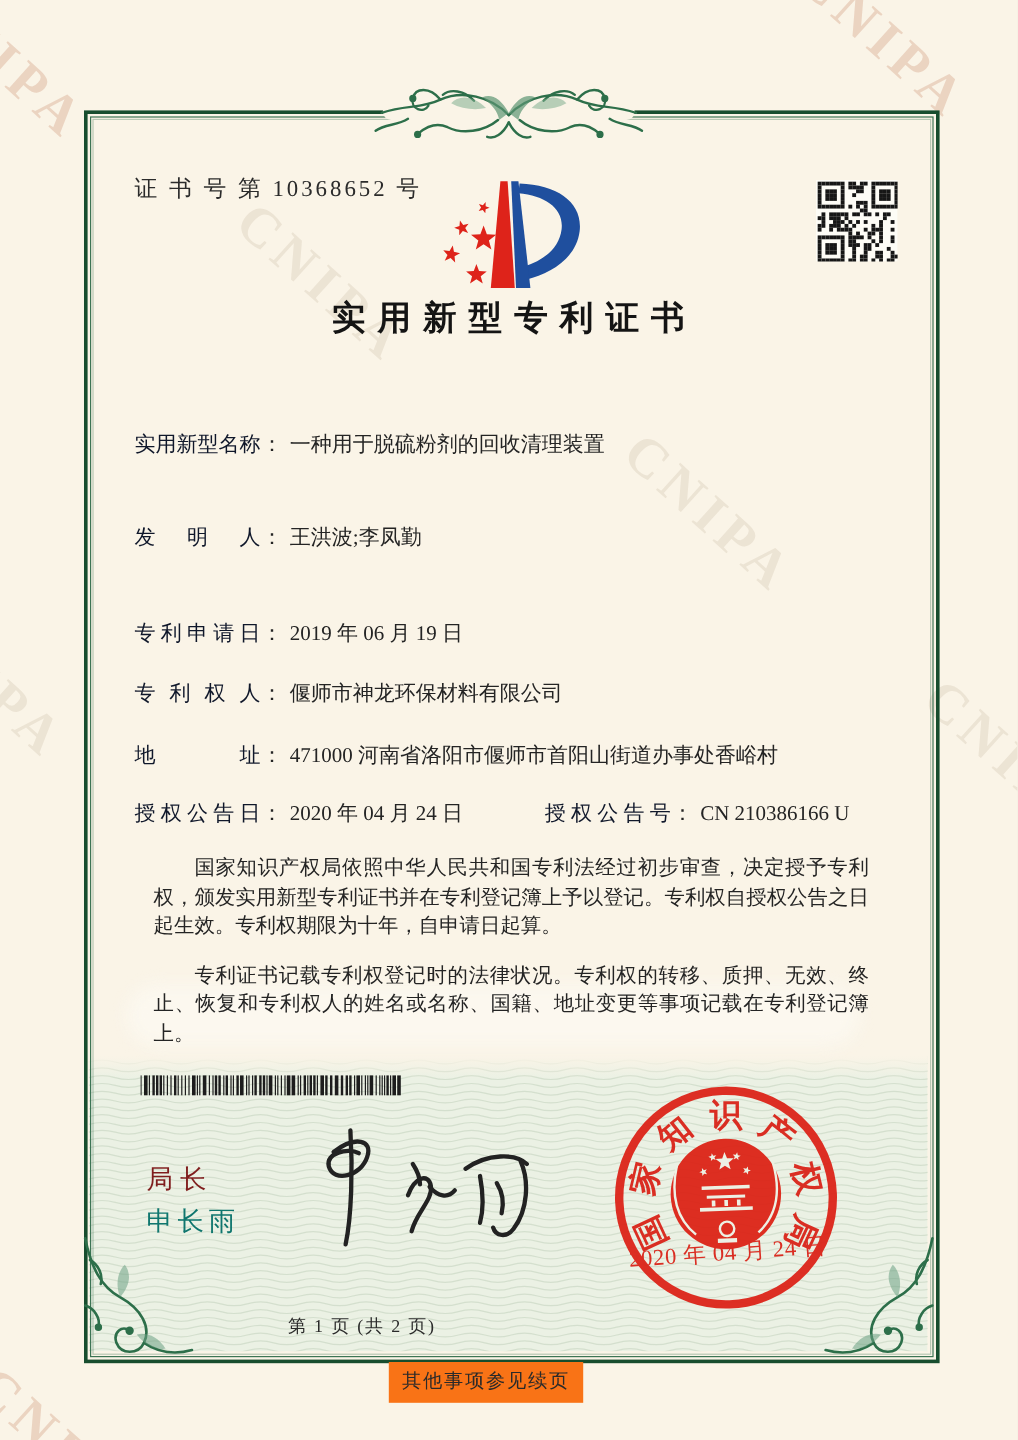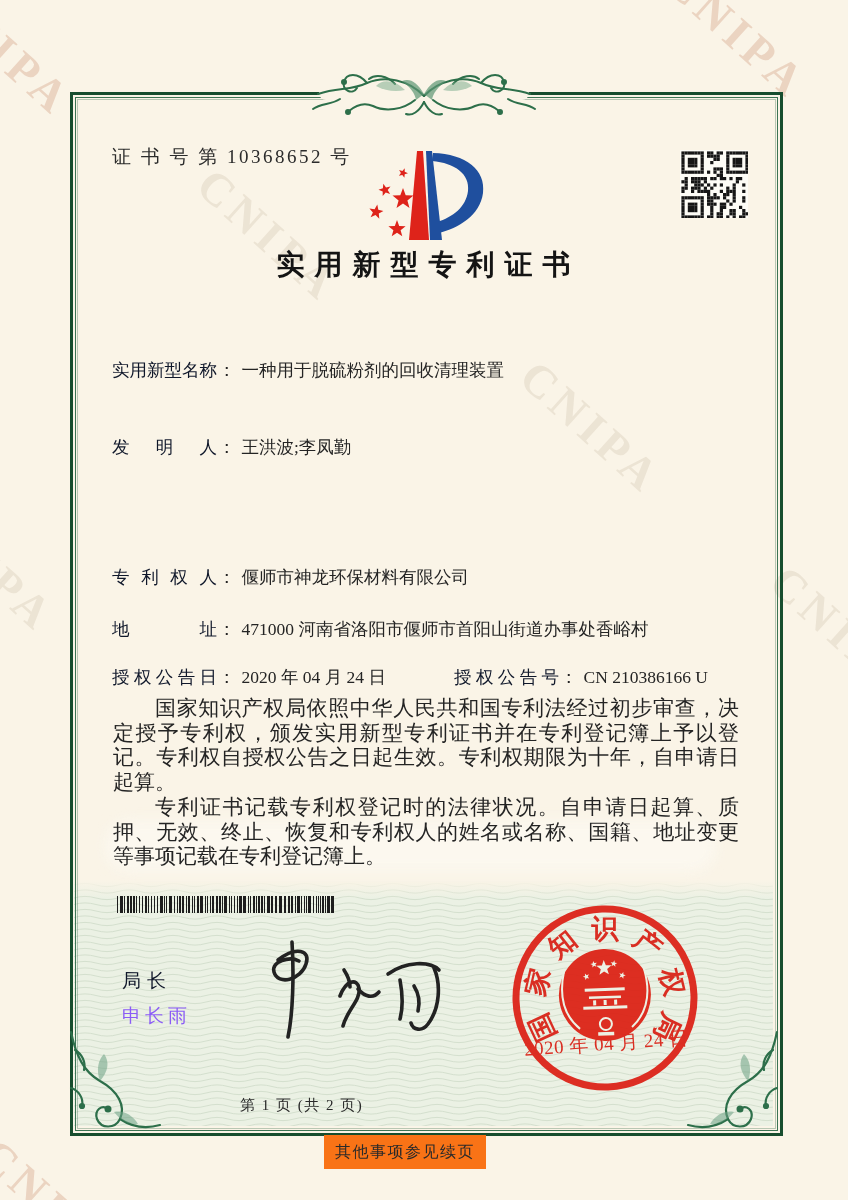--- a/index.html
+++ b/index.html
@@ -31,30 +31,30 @@
   .title{position:absolute;left:70px;top:246px;width:707px;text-align:center;
          font-size:28px;font-weight:bold;letter-spacing:10px;padding-left:10px;
          box-sizing:border-box;color:#141414;z-index:5;}
 
   .row{position:absolute;left:112px;font-size:17.5px;color:#242424;z-index:5;white-space:nowrap;}
   .lbl{display:inline-block;width:105px;text-align:justify;text-align-last:justify;color:#0f172a;}
   .colon{margin:0 6px 0 1px;}
   .pair2{position:absolute;left:342px;top:0;}
 
   .paras{position:absolute;left:112px;top:695px;width:628px;z-index:5;}
-  .paras p{margin:1px;font-size:21px;line-height:24.5px;text-indent:2em;
+  .paras p{margin:16px;font-size:17px;line-height:24.5px;text-indent:2em;
            text-align:justify;color:#242424;}
 
   .smudge{position:absolute;left:105px;top:820px;width:612px;height:52px;
           background:rgba(253,251,245,.55);filter:blur(7px);border-radius:26px;z-index:4;}
 
   .barcode{position:absolute;left:117px;top:896px;z-index:5;}
 
-  .officer-title{position:absolute;left:122px;top:968px;font-size:19px;letter-spacing:6px;color:#0f172a;z-index:5;}
-  .officer-name{position:absolute;left:122px;top:1003px;font-size:19px;letter-spacing:4px;color:#8b5cf6;z-index:5;}
+  .officer-title{position:absolute;left:122px;top:968px;font-size:22px;letter-spacing:6px;color:#7f1d1d;z-index:5;}
+  .officer-name{position:absolute;left:122px;top:1003px;font-size:22px;letter-spacing:4px;color:#0f766e;z-index:5;}
   .signature{position:absolute;left:248px;top:936px;z-index:5;}
 
   .seal{position:absolute;left:505px;top:898px;z-index:6;transform:rotate(-2deg);}
 
   .page-indicator{position:absolute;left:240px;top:1096px;width:270px;text-align:left;
                   font-size:15px;letter-spacing:1.5px;color:#2a2a2a;z-index:5;}
   .note-box{position:absolute;left:324px;top:1135px;width:162px;height:34px;line-height:34px;
             background:#f97316;text-align:center;font-size:16px;letter-spacing:1.5px;
             color:#2a2a2a;z-index:5;}
 </style>
@@ -405,36 +405,39 @@
     </svg>
 
   <div class="title">实用新型专利证书</div>
 
   <div class="row" style="top:358px;">
     <span class="lbl">实用新型名称</span><span class="colon">：</span><span class="val">一种用于脱硫粉剂的回收清理装置</span>
   </div>
   <div class="row" style="top:435px;">
     <span class="lbl">发明人</span><span class="colon">：</span><span class="val">王洪波;李凤勤</span>
   </div>
+  <div class="row" style="top:515px;">
+    <span class="lbl">专利申请日</span><span class="colon">：</span><span class="val">2019 年 06 月 19 日</span>
+  </div>
   <div class="row" style="top:565px;">
     <span class="lbl">专利权人</span><span class="colon">：</span><span class="val">偃师市神龙环保材料有限公司</span>
   </div>
   <div class="row" style="top:617px;">
     <span class="lbl">地址</span><span class="colon">：</span><span class="val">471000 河南省洛阳市偃师市首阳山街道办事处香峪村</span>
   </div>
   <div class="row" style="top:665px;">
     <span class="lbl">授权公告日</span><span class="colon">：</span><span class="val">2020 年 04 月 24 日</span>
     <span class="pair2">
       <span class="lbl">授权公告号</span><span class="colon">：</span><span class="val">CN 210386166 U</span>
     </span>
   </div>
 
   <div class="paras">
     <p>国家知识产权局依照中华人民共和国专利法经过初步审查，决定授予专利权，颁发实用新型专利证书并在专利登记簿上予以登记。专利权自授权公告之日起生效。专利权期限为十年，自申请日起算。</p>
-    <p>专利证书记载专利权登记时的法律状况。自申请日起算、质押、无效、终止、恢复和专利权人的姓名或名称、国籍、地址变更等事项记载在专利登记簿上。</p>
+    <p>专利证书记载专利权登记时的法律状况。专利权的转移、质押、无效、终止、恢复和专利权人的姓名或名称、国籍、地址变更等事项记载在专利登记簿上。</p>
   </div>
 
   <div class="smudge"></div>
 
   <svg id="barcode" class="barcode" width="220" height="17">
       <rect x="0" y="0" width="1" height="17" fill="#1d1d1d"></rect>
       <rect x="3" y="0" width="3" height="17" fill="#1d1d1d"></rect>
       <rect x="7" y="0" width="1" height="17" fill="#1d1d1d"></rect>
       <rect x="10" y="0" width="2" height="17" fill="#1d1d1d"></rect>
       <rect x="13" y="0" width="2" height="17" fill="#1d1d1d"></rect>

